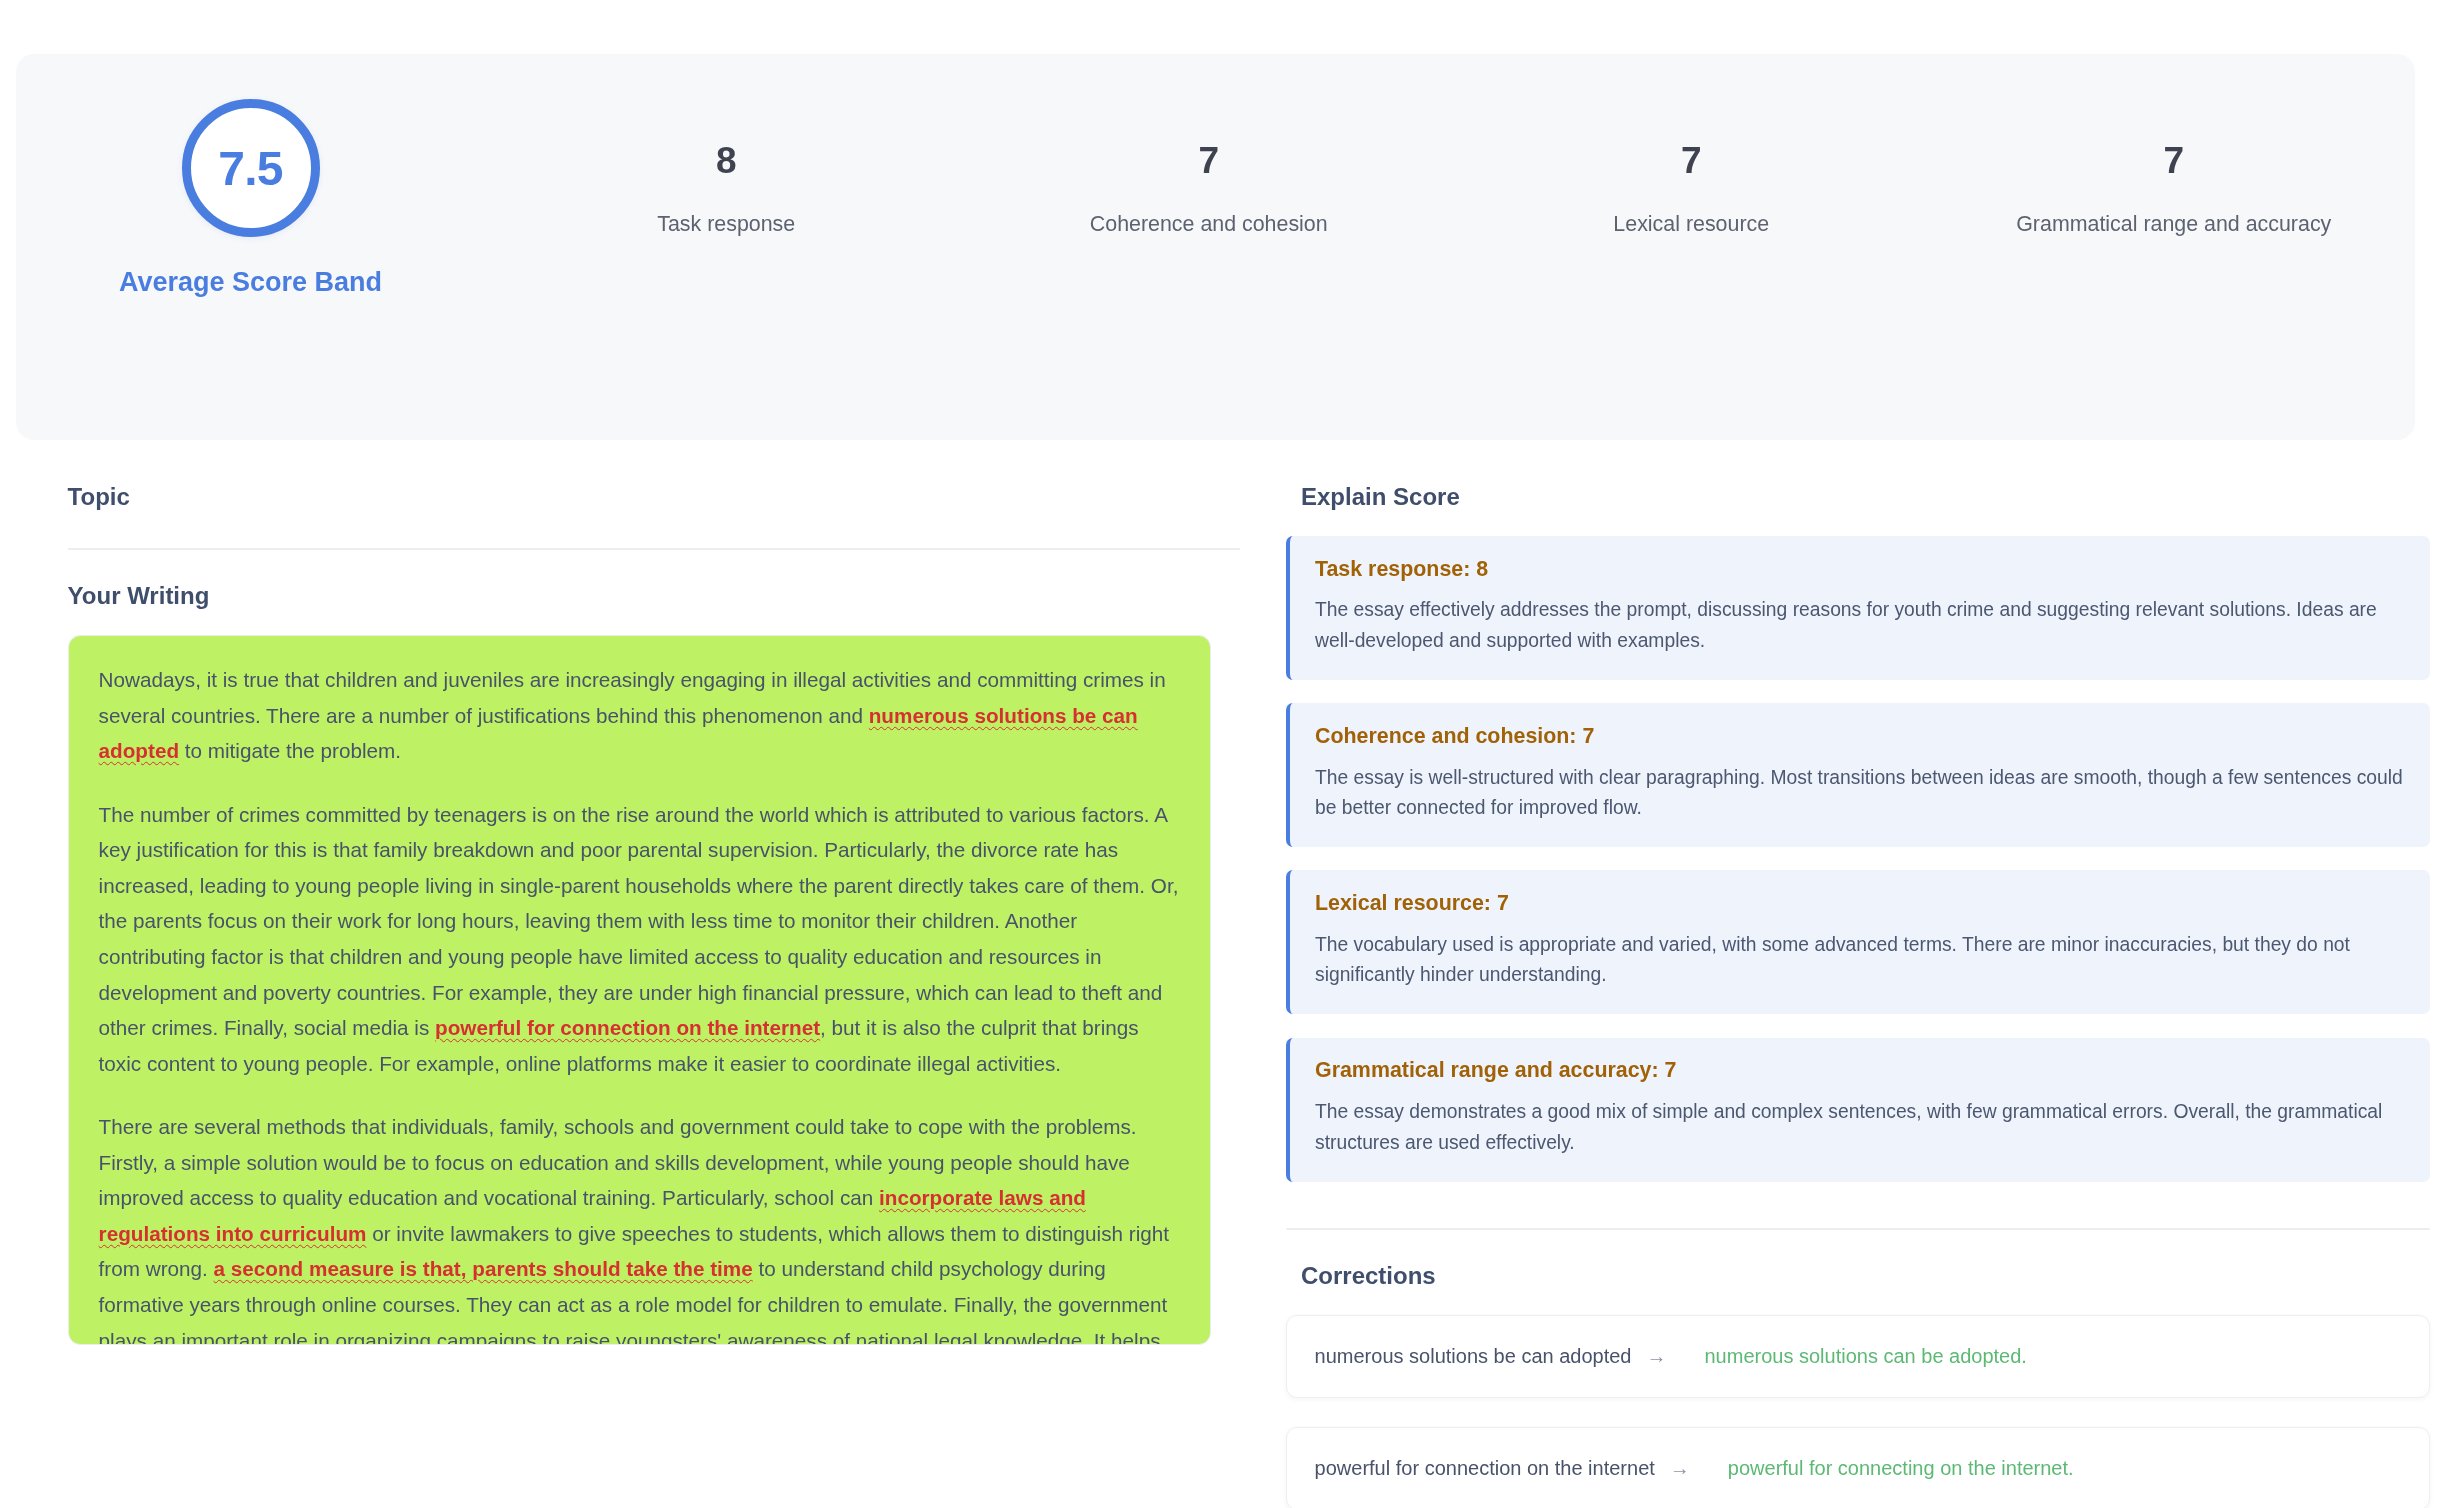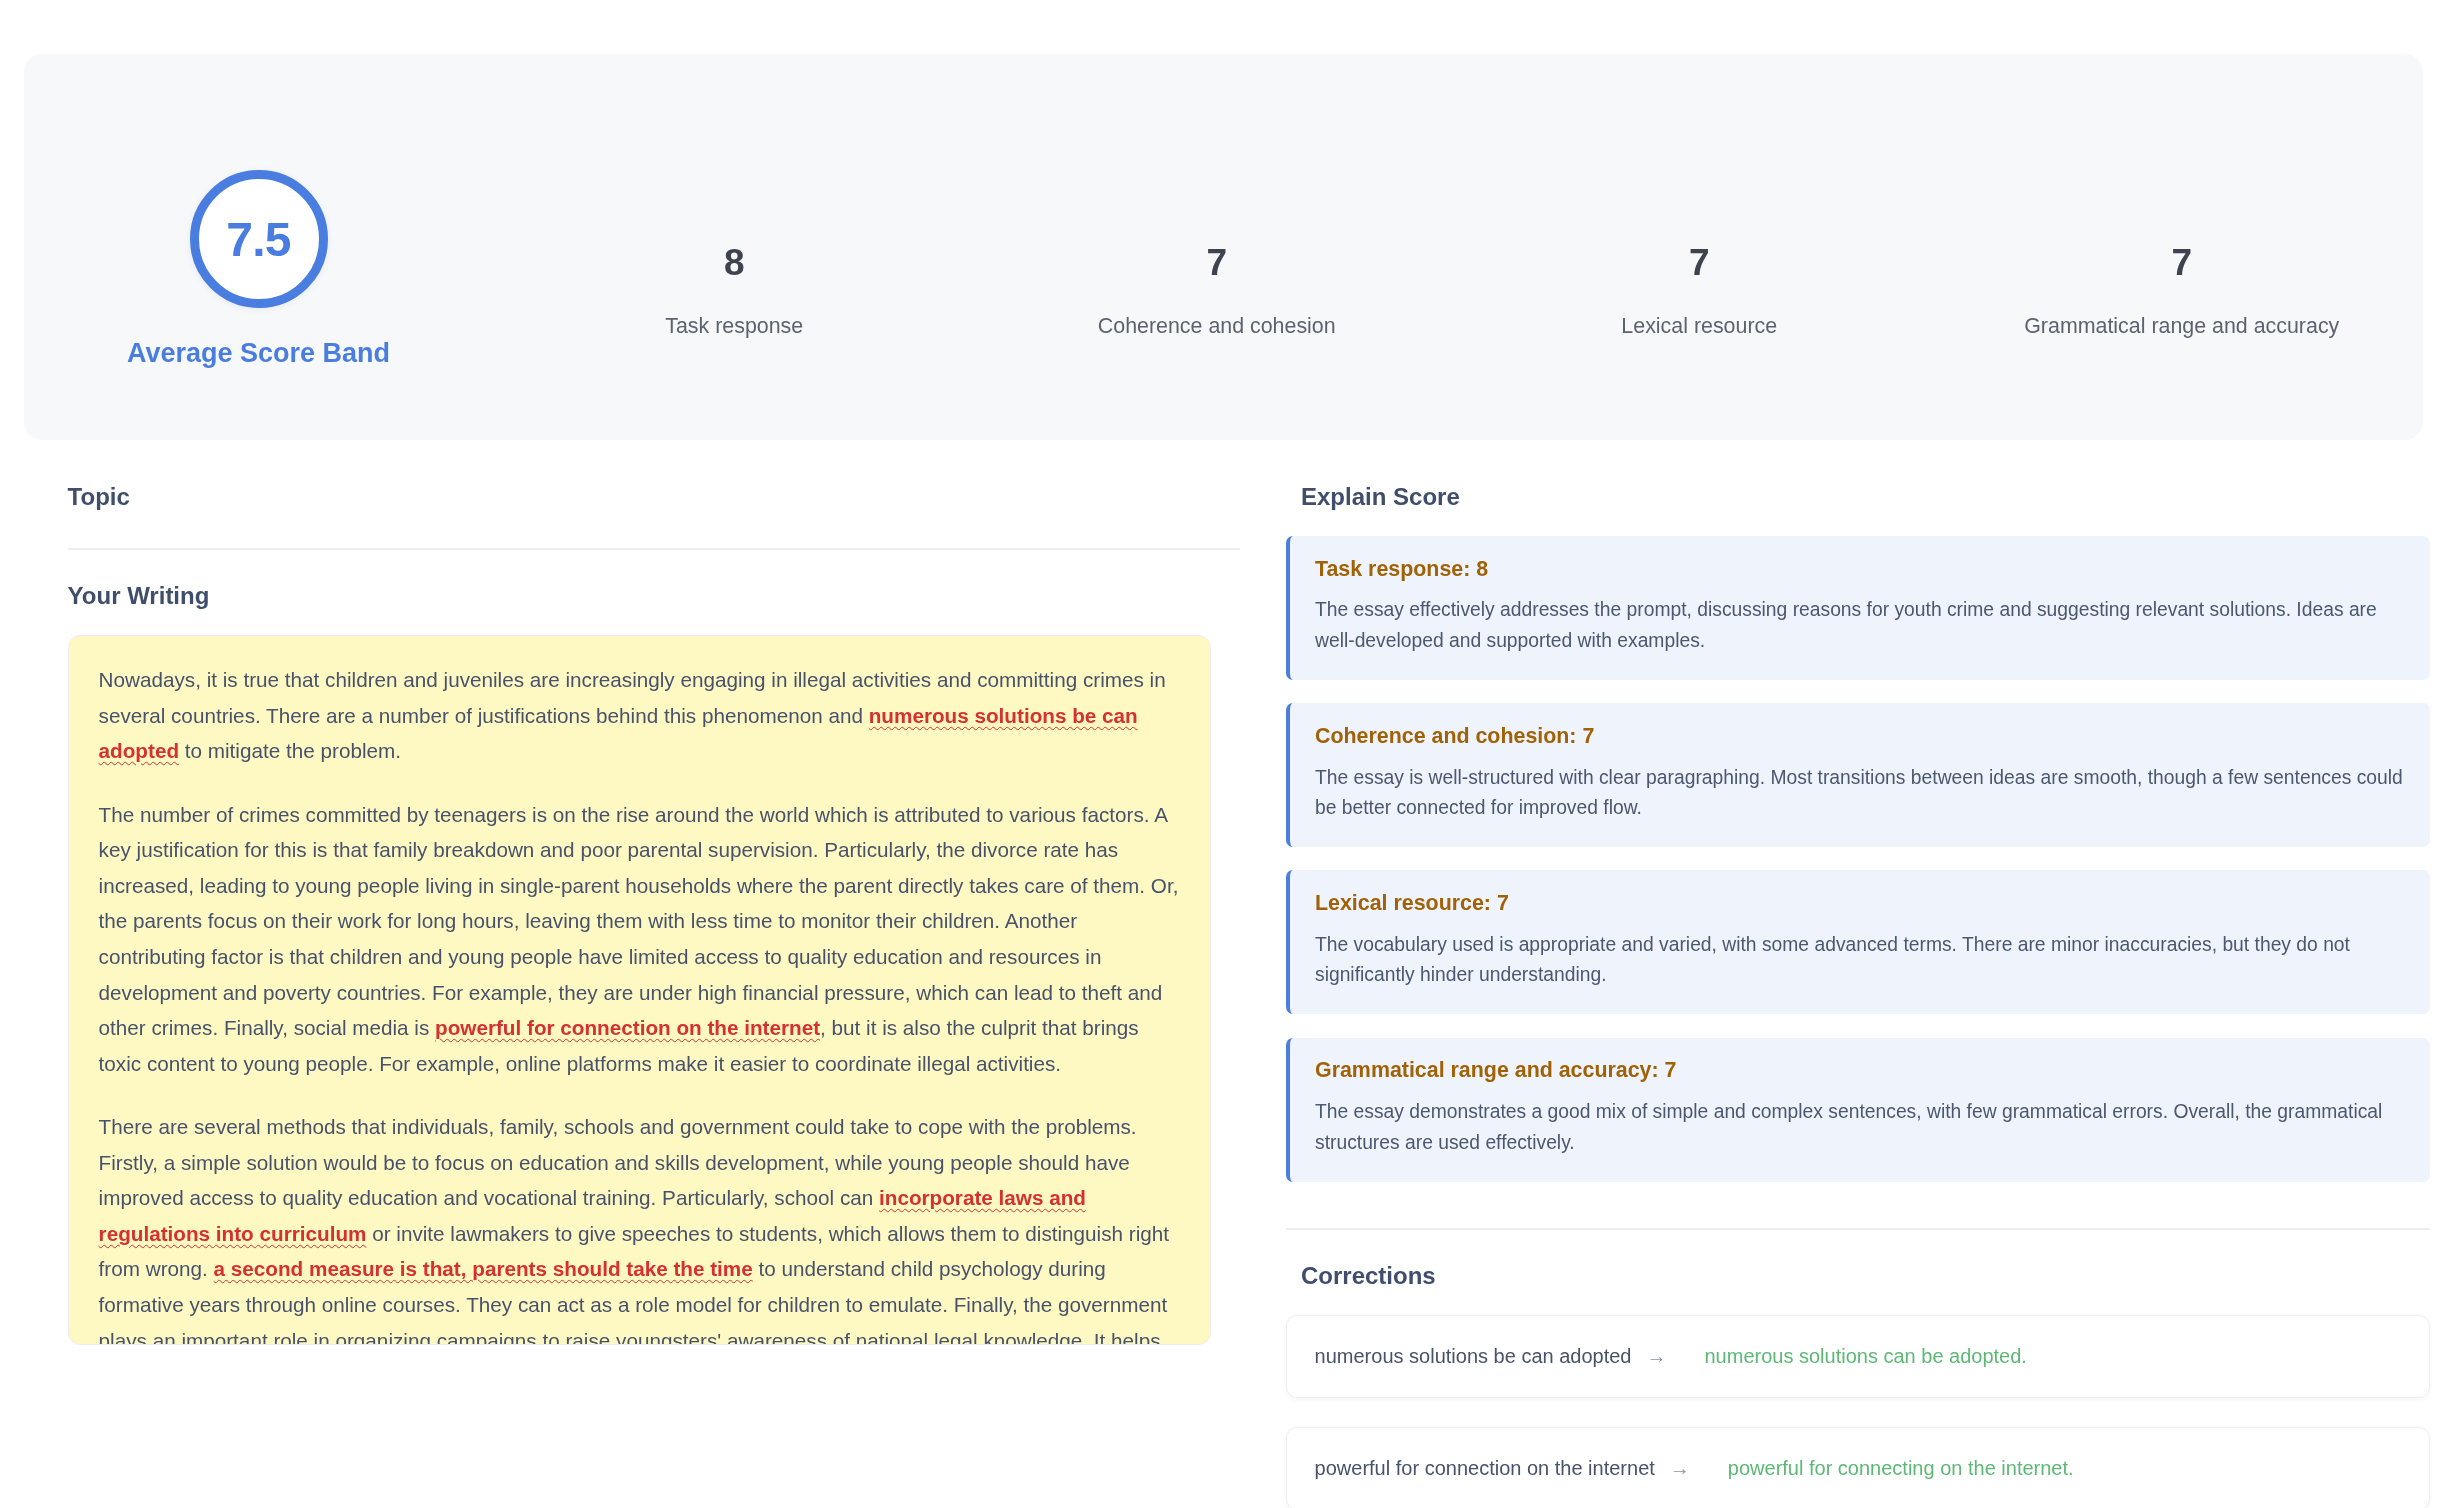--- a/index.html
+++ b/index.html
@@ -9,26 +9,26 @@
     background: #ffffff;
     font-family: "Liberation Sans", sans-serif;
     overflow: hidden;
   }
 
   .page { position: relative; width: 2462px; height: 1508px; background:#fff; }
 
   
   .summary-card {
     position: absolute;
-    left: 24px; top: 54px;
+    left: 16px; top: 54px;
     width: 2399px; height: 386px;
     background: #f7f8fa;
     border-radius: 18px;
     display: flex;
-    align-items: center;
+    align-items: flex-start;
   }
   .avg-block {
     width: 469px;
     display: flex; flex-direction: column;
     align-items: center;
     padding-top: 45px;
   }
   .score-ring {
     width: 138px; height: 138px;
     border-radius: 50%;
@@ -99,21 +99,21 @@
   .divider-right {
     height: 2.1px; background: #ebedf0;
     margin: 0; width: 1144px; border-radius: 1.4px;
   }
 
   
   .writing-box {
     margin: 0 27.6px;
     border: 1.4px solid #ededf0;
     border-radius: 12.4px;
-    background: #fef9c3;
+    background: #bef264;
     padding: 26px 30px 27.6px 30px;
     height: 710px;
     overflow: hidden;
     position: relative;
   }
   .writing-box p {
     font-size: 20.7px; line-height: 1.72; color: #48526b;
     margin: 0 0 27.6px 0;
   }
   .writing-box p:last-child { margin-bottom: 0; }

